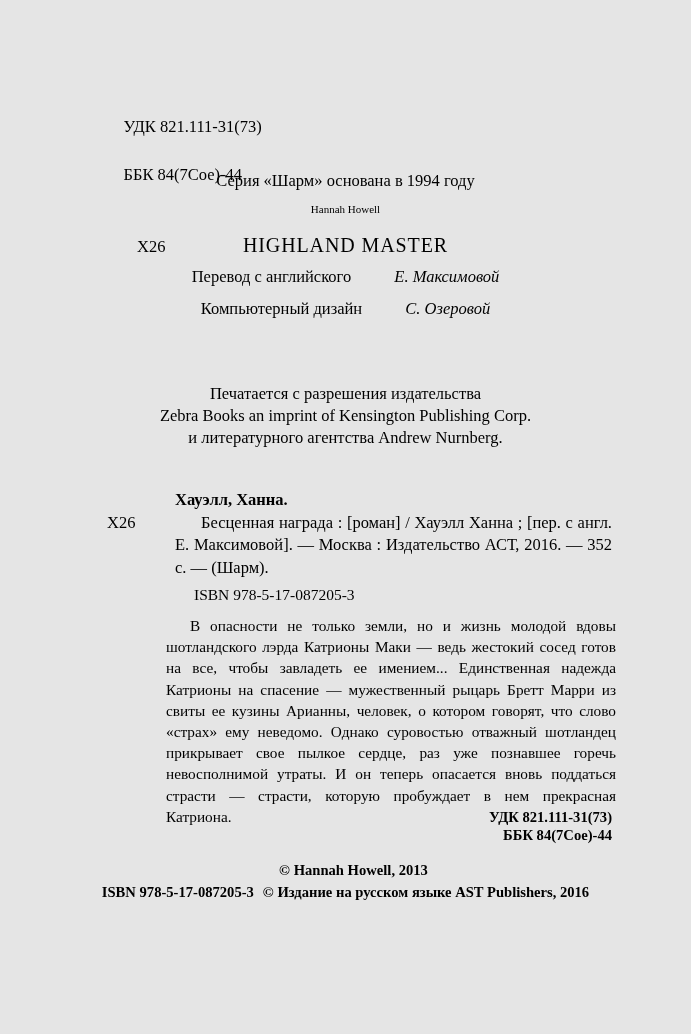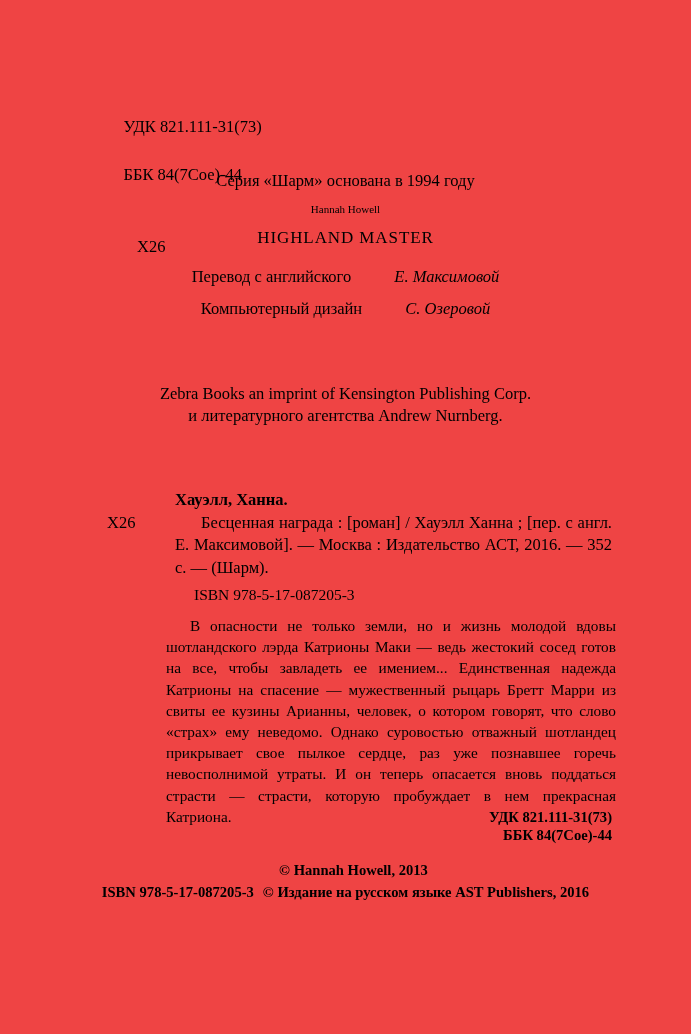--- a/index.html
+++ b/index.html
@@ -9,21 +9,21 @@
   }
   body {
     font-family: "Liberation Serif", "DejaVu Serif", serif;
     color: #000000;
     -webkit-font-smoothing: antialiased;
   }
   .page {
     position: relative;
     width: 691px;
     height: 1034px;
-    background: #ef4444;
+    background: #e5e5e5;
     overflow: hidden;
   }
 
   
   .udk-block {
     position: absolute;
     left: 107px;
     top: 91px;
     font-size: 16.5px;
     line-height: 24px;
@@ -43,22 +43,22 @@
   }
   .series-line {
     top: 171px;
     font-size: 16.5px;
   }
   .author-line {
     top: 203px;
     font-size: 11px;
   }
   .title-line {
-    top: 228px;
-    font-size: 17px;
+    top: 234px;
+    font-size: 20px;
     letter-spacing: 0.9px;
   }
   .translator-line {
     top: 267px;
     font-size: 16.5px;
   }
   .designer-line {
     top: 299px;
     font-size: 16.5px;
   }
@@ -187,20 +187,21 @@
   <div class="centered-block translator-line">
     <span>Перевод с английского </span><span class="em">Е. Максимовой</span>
   </div>
 
   <div class="centered-block designer-line">
     <span>Компьютерный дизайн </span><span class="em">С. Озеровой</span>
   </div>
 
 
   <div class="centered-block permission">
+    <span>Печатается с разрешения издательства</span>
     <span>Zebra Books an imprint of Kensington Publishing Corp.</span>
     <span>и литературного агентства Andrew Nurnberg.</span>
   </div>
 
   <div class="citation">
     <span class="shelfmark">Х26</span>
     <div class="cite-body">
       <span class="heading">Хауэлл, Ханна.</span>
       <span class="cite-text">Бесценная награда : [роман] / Хауэлл Ханна ; [пер. с англ. Е. Максимовой]. — Москва : Издательство АСТ, 2016. — 352 с. — (Шарм).</span>
     </div>

